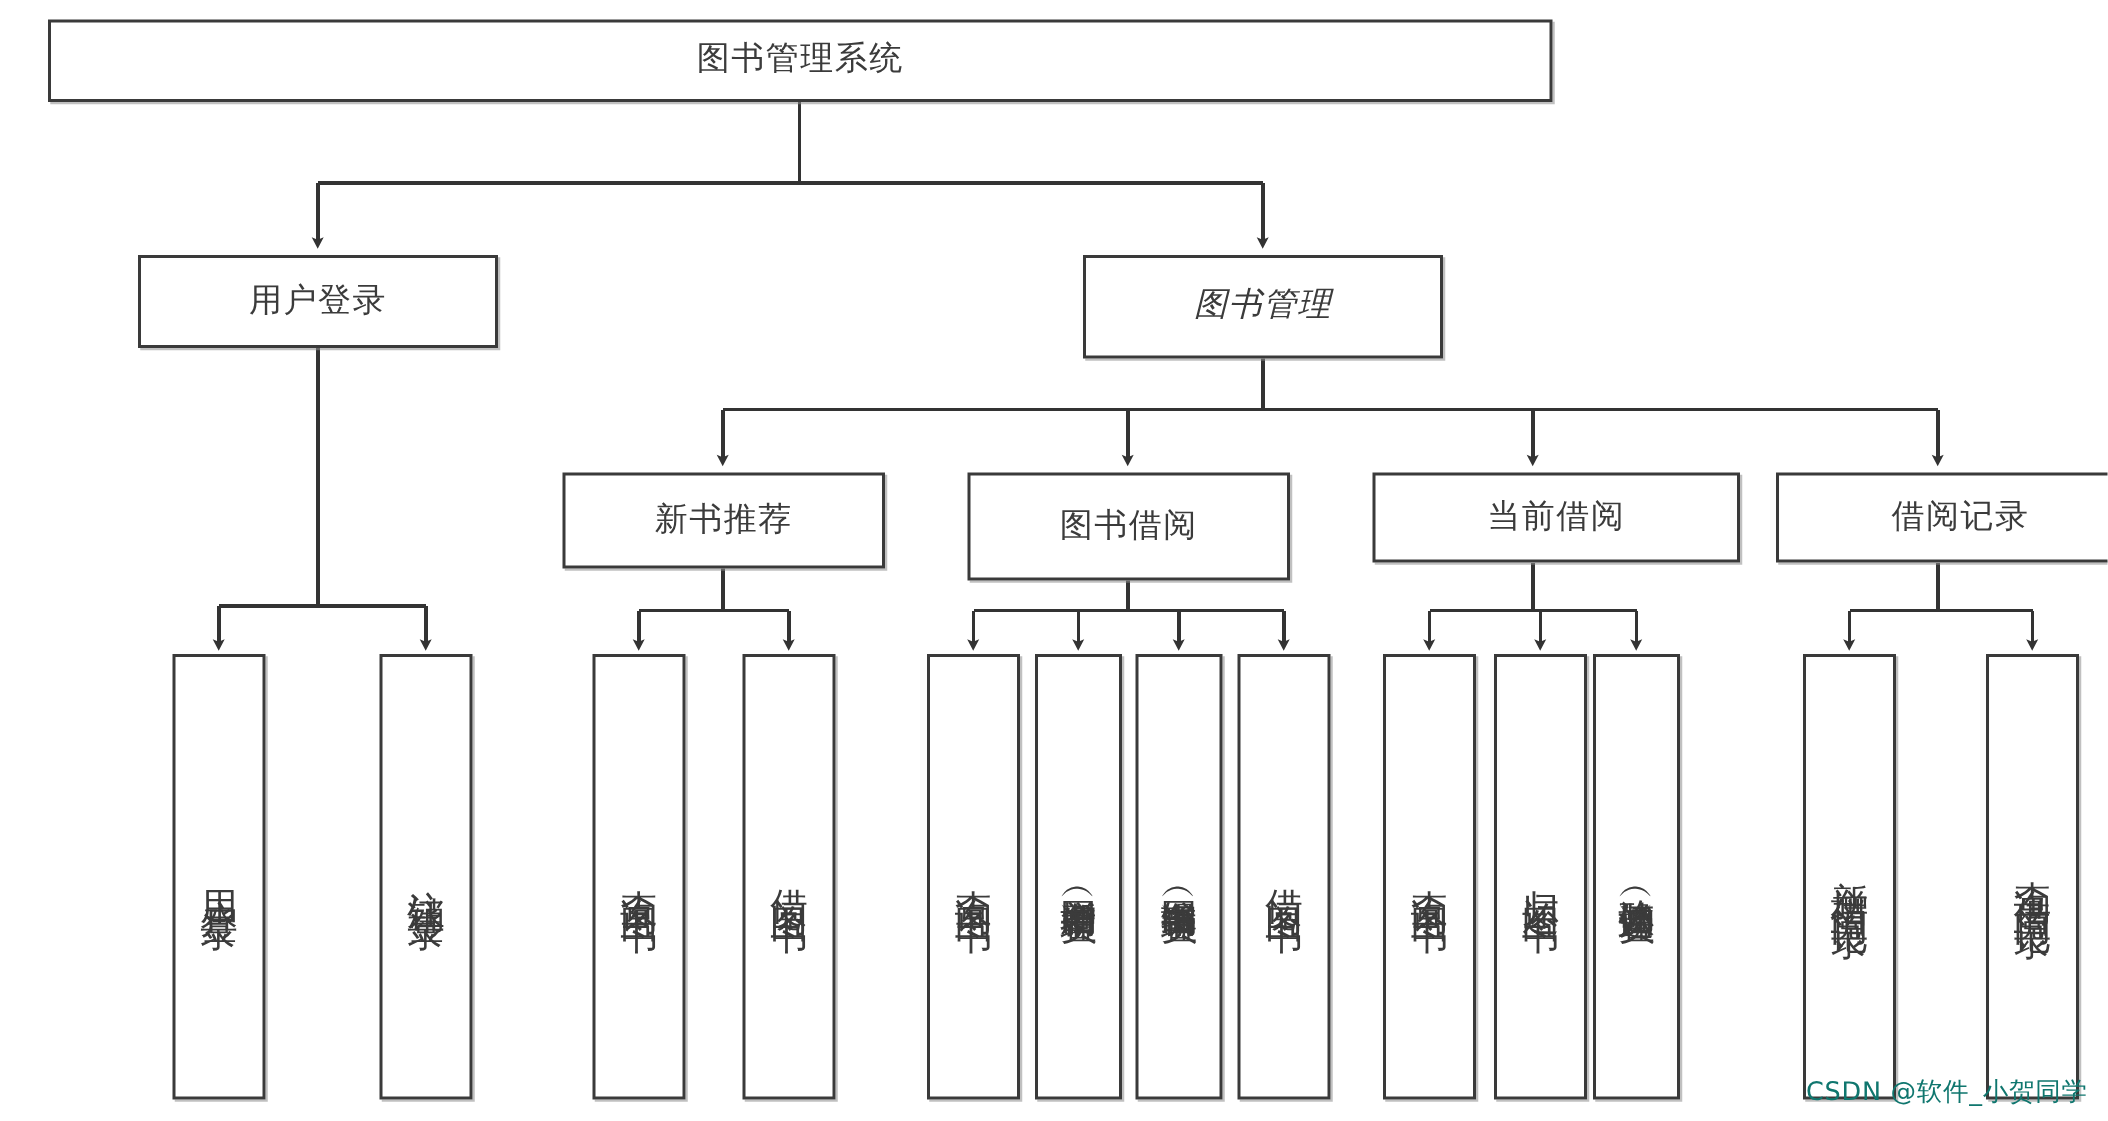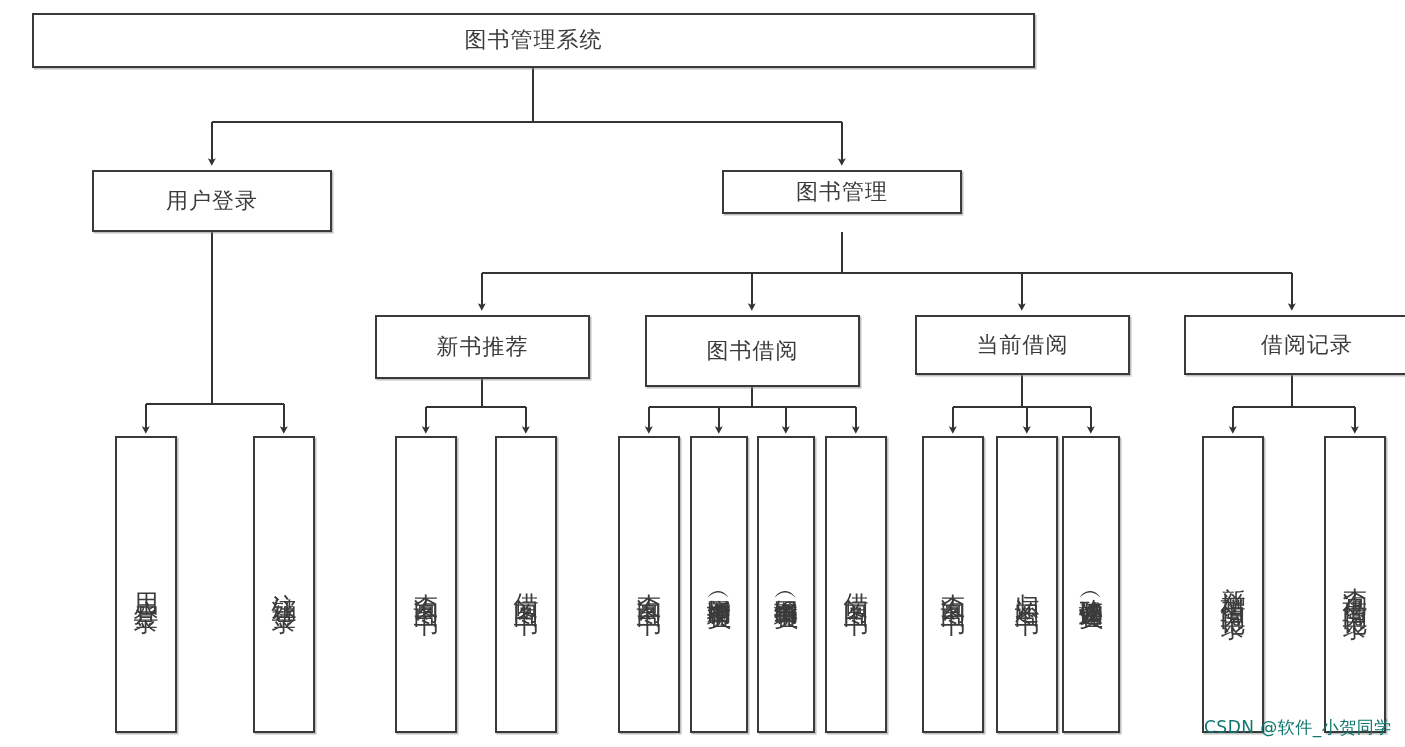--- a/index.html
+++ b/index.html
@@ -105,31 +105,31 @@
     </g>
   </svg>
 
   <div class="node h" style="left:20px;top:13px;width:1003px;height:55px;">
     <span class="label">图书管理系统</span>
   </div>
 
   <div class="node h" style="left:80px;top:170px;width:240px;height:62px;">
     <span class="label">用户登录</span>
   </div>
-  <div class="node h" style="left:710px;top:170px;width:240px;height:44px;">
+  <div class="node h" style="left:710px;top:170px;width:240px;height:69px;font-style:italic;">
     <span class="label">图书管理</span>
   </div>
 
   <div class="node h" style="left:363px;top:315px;width:215px;height:64px;">
     <span class="label">新书推荐</span>
   </div>
   <div class="node h" style="left:633px;top:315px;width:215px;height:72px;">
     <span class="label">图书借阅</span>
   </div>
-  <div class="node h" style="left:903px;top:315px;width:215px;height:60px;">
+  <div class="node h" style="left:903px;top:315px;width:245px;height:60px;">
     <span class="label">当前借阅</span>
   </div>
   <div class="node h" style="left:1172px;top:315px;width:246px;height:60px;">
     <span class="label">借阅记录</span>
   </div>
 
   <div class="node v" style="left:103px;top:436px;width:62px;height:297px;">
     <span class="label">用户登录</span>
   </div>
   <div class="node v" style="left:241px;top:436px;width:62px;height:297px;">

